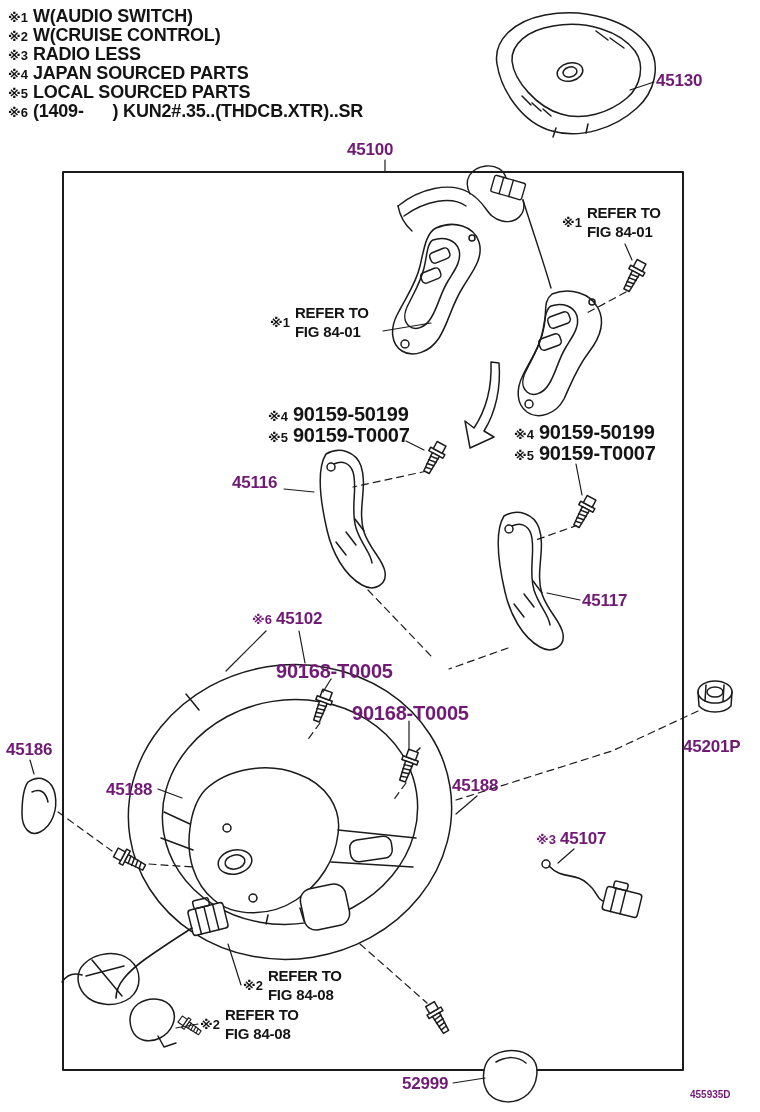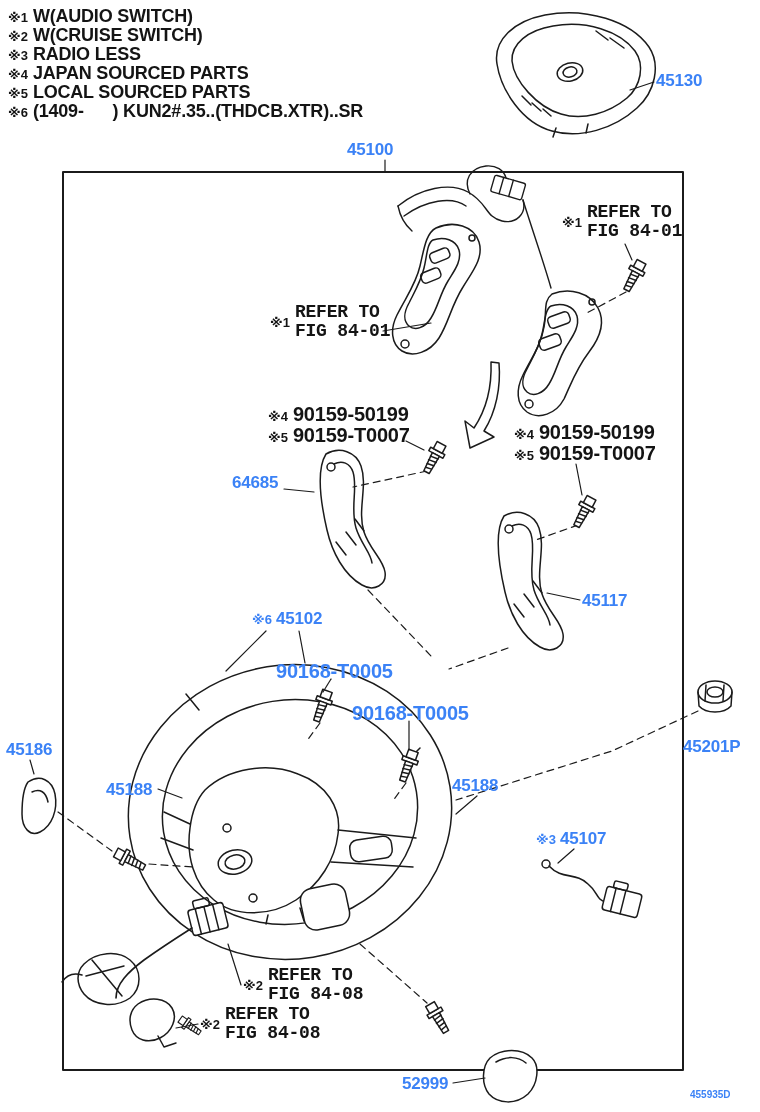--- a/index.html
+++ b/index.html
@@ -1,28 +1,28 @@
 <!DOCTYPE html>
 <html><head>
 <meta charset="utf-8">
 <style>
   html,body{margin:0;padding:0;background:#ffffff;}
   #canvas{
     position:relative;width:760px;height:1112px;background:#fff;color:#141414;
     font-family:"Liberation Sans","DejaVu Sans",sans-serif;overflow:hidden;
   }
-  .lbl{position:absolute;white-space:pre;font-weight:700;color:#3b82f6;}
+  .lbl{position:absolute;white-space:pre;font-weight:700;color:#701a75;}
   .part{font-size:17px;letter-spacing:-0.2px;}
   .num{font-size:20px;letter-spacing:-0.2px;}
   .mark{font-size:13px;font-weight:700;}
   .combo{display:flex;gap:4px;align-items:baseline;}
   .legend-line{position:absolute;left:8px;display:flex;gap:5px;align-items:baseline;font-weight:700;}
   .legend-line .ltext{font-size:18px;white-space:pre;letter-spacing:-0.2px;}
   .ref{position:absolute;display:flex;align-items:center;gap:5px;font-weight:700;}
-  .ref .lines{font-size:18px;line-height:19px;white-space:pre;letter-spacing:-0.2px;font-family:Liberation Mono, monospace;}
+  .ref .lines{font-size:15px;line-height:19px;white-space:pre;letter-spacing:-0.2px;}
   .fpair{position:absolute;font-weight:700;}
   .frow{display:flex;gap:5px;align-items:baseline;line-height:19px;}
   .code{font-size:10px;letter-spacing:0;}
   svg{position:absolute;left:0;top:0;}
 </style>
 </head>
 <body>
 
 <div id="canvas">
 
@@ -198,21 +198,21 @@
     </g>
   </svg>
 
   <div>
     <div class="legend-line" style="top:6px">
         <span class="mark">※1</span>
         <span class="ltext">W(AUDIO SWITCH)</span>
       </div>
     <div class="legend-line" style="top:25px">
         <span class="mark">※2</span>
-        <span class="ltext">W(CRUISE SWITCH)</span>
+        <span class="ltext">W(CRUISE CONTROL)</span>
       </div>
     <div class="legend-line" style="top:44px">
         <span class="mark">※3</span>
         <span class="ltext">RADIO LESS</span>
       </div>
     <div class="legend-line" style="top:63px">
         <span class="mark">※4</span>
         <span class="ltext">JAPAN SOURCED PARTS</span>
       </div>
     <div class="legend-line" style="top:82px">
@@ -220,21 +220,21 @@
         <span class="ltext">LOCAL SOURCED PARTS</span>
       </div>
     <div class="legend-line" style="top:101px">
         <span class="mark">※6</span>
         <span class="ltext">(1409-      ) KUN2#.35..(THDCB.XTR)..SR</span>
       </div>
   </div>
 
   <div class="lbl part" style="left:656px;top:71px">45130</div>
   <div class="lbl part" style="left:347px;top:140px">45100</div>
-  <div class="lbl part" style="left:232px;top:473px">64685</div>
+  <div class="lbl part" style="left:232px;top:473px">45116</div>
   <div class="lbl part" style="left:582px;top:591px">45117</div>
 
   <div class="lbl combo" style="left:252px;top:609px">
     <span class="mark">※6</span>
     <span class="part">45102</span>
   </div>
 
   <div class="lbl num" style="left:276px;top:660px">90168-T0005</div>
   <div class="lbl num" style="left:352px;top:702px">90168-T0005</div>
 

